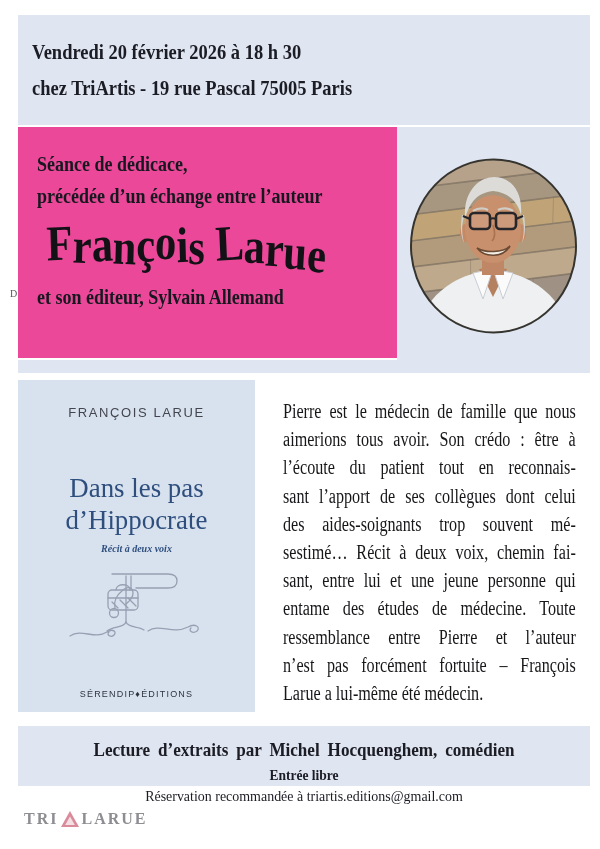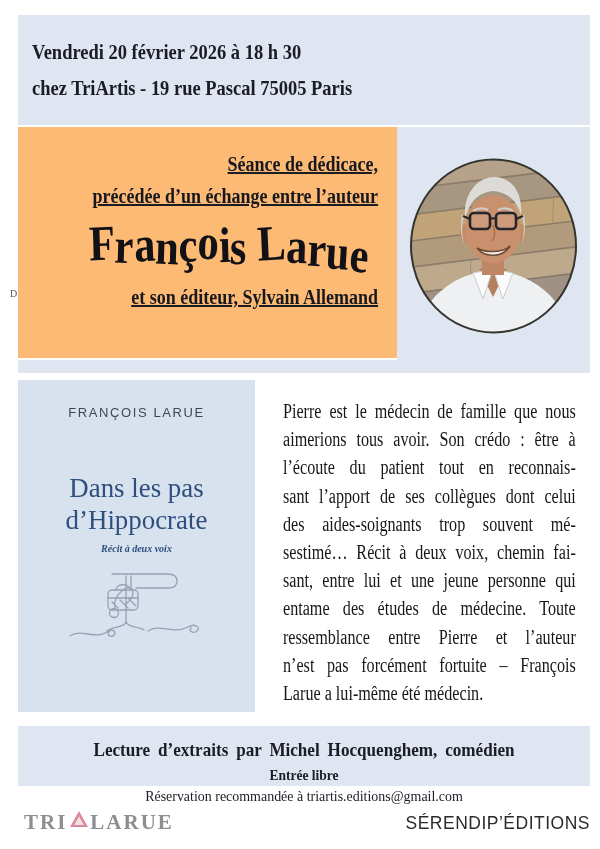--- a/index.html
+++ b/index.html
@@ -17,21 +17,21 @@
                  background:var(--band-blue);text-align:center;}
   .bb-line1{font-weight:bold;font-size:19px;margin-top:13px;white-space:nowrap;
             transform:scaleX(.9);transform-origin:50% 50%;word-spacing:4px;color:var(--text-dark);}
   .bb-line2{font-weight:bold;font-size:15px;margin-top:6px;transform:scaleX(.9);
             transform-origin:50% 50%;color:var(--text-dark);}
   .bb-line3{font-size:15.5px;margin-top:3px;transform:scaleX(.9);
             transform-origin:50% 50%;color:var(--text-dark);}
 
   
   .announce{position:absolute;left:18px;top:127px;width:379px;height:231px;
-            background:#fdba74;text-align:right;text-decoration:underline;}
+            background:#ec4899;text-align:left;}
   .an-line{font-weight:bold;font-size:20px;white-space:nowrap;
            transform:scaleX(.9);transform-origin:50% 50%;color:#17181f;}
   .an-line1{margin-top:26px;}
   .an-line2{margin-top:9px;}
   .author-name{margin-top:6px;font-weight:bold;font-size:50px;white-space:nowrap;
                transform:scaleX(.85);transform-origin:50% 50%;height:68px;color:#111116;}
   .an-editor{margin-top:4px;}
   .margin-mark{position:absolute;left:10px;top:288px;font-size:10px;color:#55555c;}
 
   .photo-panel{position:absolute;left:397px;top:127px;width:193px;height:246px;
@@ -55,21 +55,21 @@
 
   
   .desc{position:absolute;left:283px;top:397px;width:372px;
         transform:scaleX(.787);transform-origin:0 0;}
   .desc-line{font-size:20.5px;line-height:28.2px;color:#17171a;white-space:nowrap;
              text-align:justify;text-align-last:justify;min-width:100%;display:block;}
   .desc-line:last-child{text-align-last:left;}
 
   
   .footer-left{position:absolute;left:24px;top:810px;display:flex;align-items:flex-start;
-               font-weight:bold;font-size:21px;letter-spacing:2px;color:var(--triartis-gray);font-family:Liberation Serif, serif;}
+               font-weight:bold;font-size:16px;letter-spacing:2px;color:var(--triartis-gray);font-family:Liberation Serif, serif;}
   .footer-left svg{margin:0 1px 0 2px;}
   .footer-right{position:absolute;right:10px;top:813px;
                 font-family:"Liberation Sans",sans-serif;font-size:17.5px;
                 letter-spacing:.5px;color:#2b2b2b;}
 </style>
 </head>
 <body>
 
 <div class="page">
 
@@ -174,20 +174,21 @@
         <path d="M8,76 C20,68 32,80 45,72 C51,68 55,72 52,75 C49,78 44,75 47,72"></path>
         <path d="M86,71 C98,63 110,75 126,67 C133,63 139,67 135,71 C131,74 126,71 129,68"></path>
         <rect x="46" y="30" width="30" height="20" rx="4"></rect>
         <path d="M54,30 C54,23 68,23 68,30"></path>
         <path d="M46,38 H76"></path>
         <path d="M50,42 L56,48 M58,40 L66,48 M66,38 L74,46"></path>
         <circle cx="52" cy="53" r="4.5"></circle>
         <path d="M53,48 C51,40 56,34 61,30 C65,26 71,27 71,33 C71,39 67,41 64,44"></path>
       </svg>
     </div>
+    <div class="bc-publisher">SÉRENDIP♦ÉDITIONS</div>
   </div>
 
   <div class="desc">
       <div class="desc-line">Pierre est le médecin de famille que nous</div>
       <div class="desc-line">aimerions tous avoir. Son crédo : être à</div>
       <div class="desc-line">l’écoute du patient tout en reconnais-</div>
       <div class="desc-line">sant l’apport de ses collègues dont celui</div>
       <div class="desc-line">des aides-soignants trop souvent mé-</div>
       <div class="desc-line">sestimé… Récit à deux voix, chemin fai-</div>
       <div class="desc-line">sant, entre lui et une jeune personne qui</div>
@@ -204,15 +205,14 @@
   </div>
 
   <div class="footer-left">
     <span>TRI</span>
     <svg width="20" height="18" viewBox="0 0 20 18">
       <polygon points="10,1 19,17 1,17" fill="#d98a9b"></polygon>
       <polygon points="10,6.5 14.8,15 5.2,15" fill="#f4e0e4"></polygon>
     </svg>
     <span>LARUE</span>
   </div>
-  <div class="footer-right">SÉRENDIP’ÉDITIONS</div>
 
 </div>
 
 </body></html>

